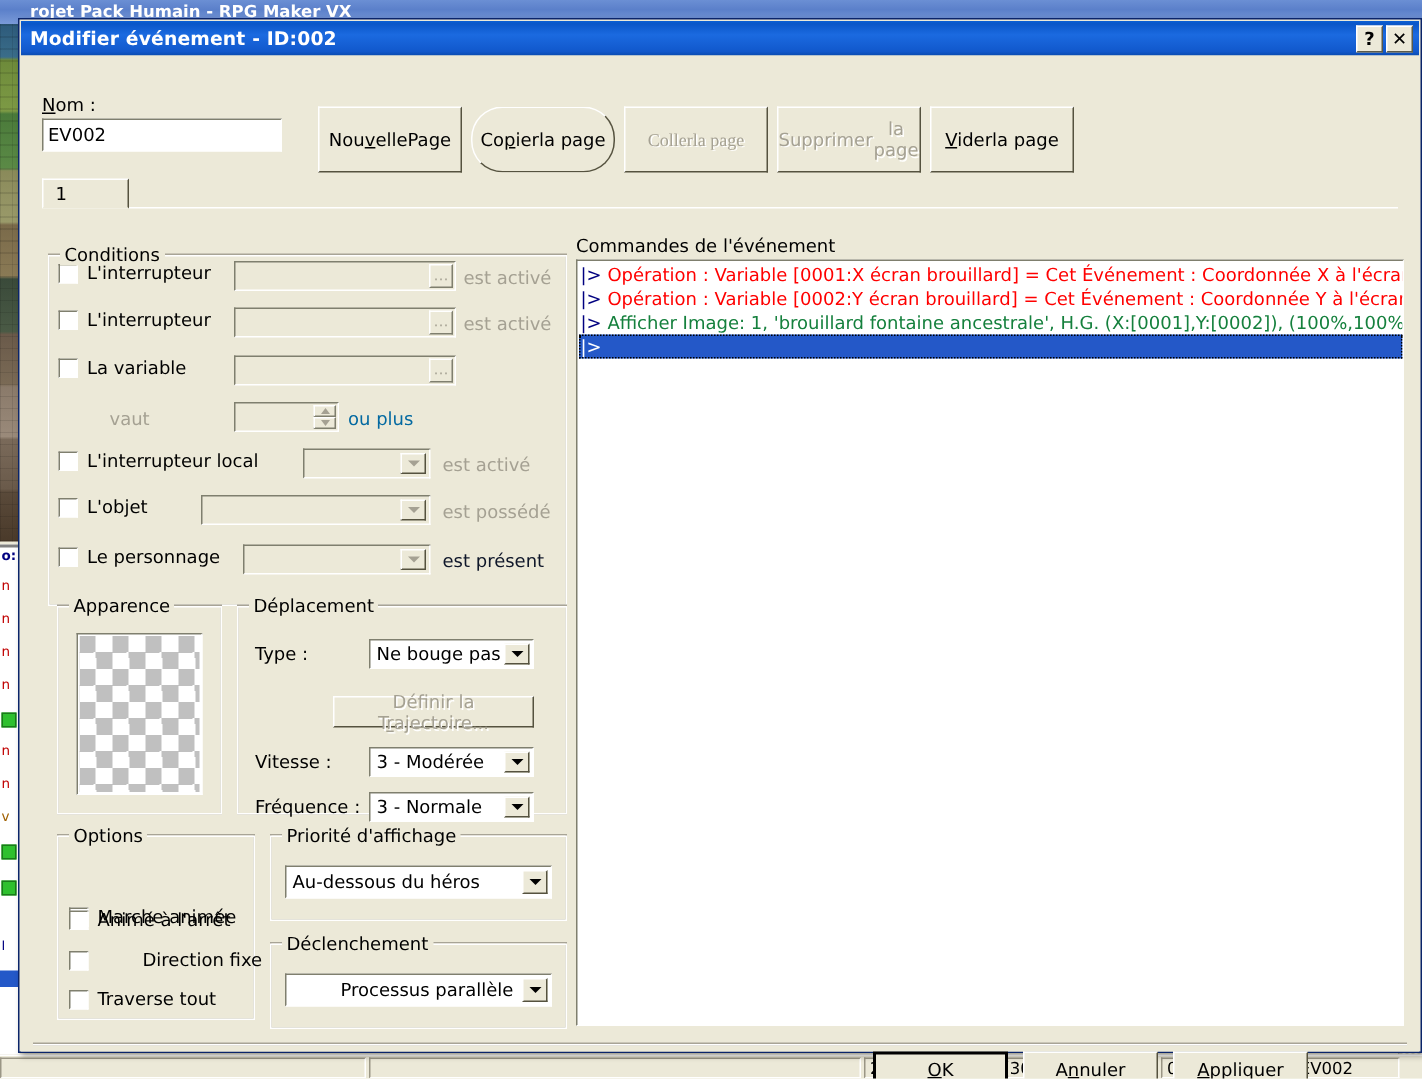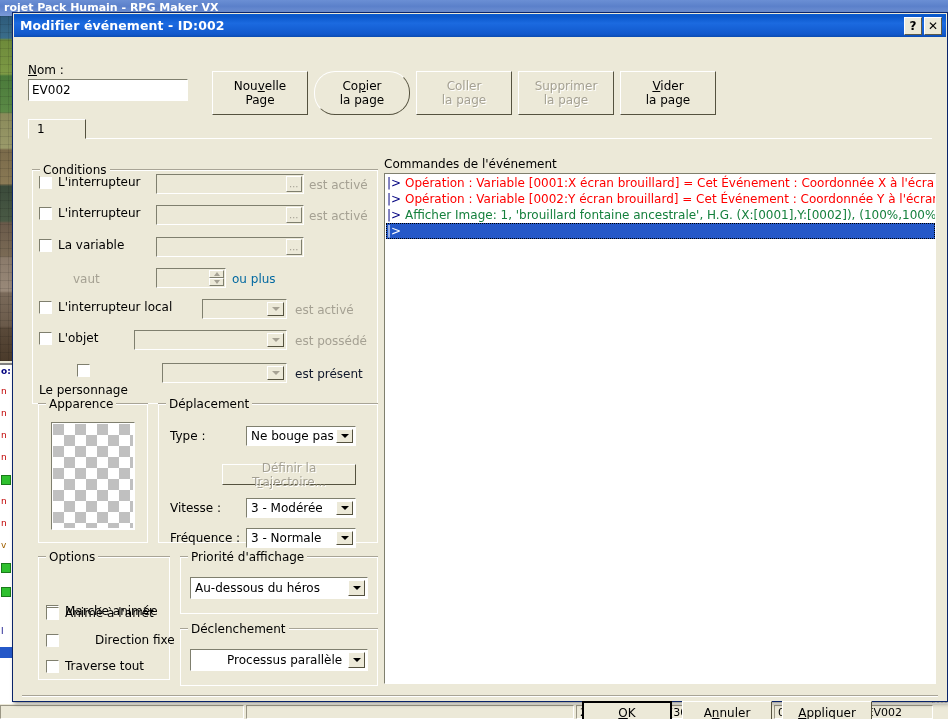--- a/index.html
+++ b/index.html
@@ -27,21 +27,21 @@
   }
   .bg-titlebar {
     position: absolute;
     left: 0; top: 0;
     width: 948px; height: 16px;
     background: linear-gradient(180deg,#6b8fd4 0%,#5b80ca 40%,#7a9ad8 100%);
     color: #ffffff;
     font-size: 11px;
     font-weight: bold;
     line-height: 16px;
-    padding-left: 4px;
+    padding-left: 20px;
     box-sizing: border-box;
     white-space: nowrap;
     overflow: hidden;
   }
   
   .bg-tilepanel {
     position: absolute;
     left: 0; top: 16px;
     width: 13px; height: 345px;
     background:
@@ -227,21 +227,21 @@
   .btn {
     position: absolute;
     background: #ece9d8;
     border: 1px solid;
     border-color: #ffffff #55523f #55523f #ffffff;
     box-sizing: border-box;
     font-size: 12px;
     font-family: "DejaVu Sans", "Liberation Sans", sans-serif;
     color: #000000;
     display: flex;
-    flex-direction: column;
+    flex-direction: row;
     align-items: center;
     justify-content: center;
     line-height: 14px;
     cursor: default;
     text-align: center;
   }
   .btn.disabled { color: #a5a193; text-shadow: 1px 1px 0 #ffffff; }
   .btn.default-btn { border: 2px solid #000000; }
   .btn .hk { text-decoration: underline; }
 
@@ -545,21 +545,21 @@
       <input class="txtinput" style="left: 14px; top: 42px; width: 160px; height: 22px;" value="EV002">
 
       <div class="btn" style="left:198px; top:34px; width:96px; height:44px;">
         <div>Nou<span class="hk">v</span>elle</div>
         <div>Page</div>
       </div>
       <div class="btn" style="left:300px; top:34px; width:96px; height:44px;border-radius:21px;">
         <div>Co<span class="hk">p</span>ier</div>
         <div>la page</div>
       </div>
-      <div class="btn disabled" style="left:402px; top:34px; width:96px; height:44px;">
+      <div class="btn disabled" style="left:402px; top:34px; width:96px; height:44px;font-family:Liberation Serif, serif;">
         <div>Coller</div>
         <div>la page</div>
       </div>
       <div class="btn disabled" style="left:504px; top:34px; width:96px; height:44px;">
         <div>Supprimer</div>
         <div>la page</div>
       </div>
       <div class="btn" style="left:606px; top:34px; width:96px; height:44px;">
         <div><span class="hk">V</span>ider</div>
         <div>la page</div>
@@ -622,21 +622,21 @@
       <div class="cbrow" style="left:25px; top:294px;">
         <span class="cbox"></span>
         <span>L'objet</span>
       </div>
       <div class="combo disabled-combo" style="left:120px; top:293px; width:153px; height:20px;">
         <span></span>
         <span class="combo-arrow"></span>
       </div>
       <div class="lbl" style="left:281px; top:297px; color:#a5a193;">est possédé</div>
 
-      <div class="cbrow" style="left:25px; top:327px;flex-direction:column;">
+      <div class="cbrow" style="left:25px; top:327px;">
         <span class="cbox"></span>
         <span>Le personnage</span>
       </div>
       <div class="combo disabled-combo" style="left:148px; top:326px; width:125px; height:20px;">
         <span></span>
         <span class="combo-arrow"></span>
       </div>
       <div class="lbl" style="left:281px; top:330px; color:#0f172a;">est présent</div>
 
       <div class="groupbox" style="left:24px; top:366px; width:110px; height:140px;">

